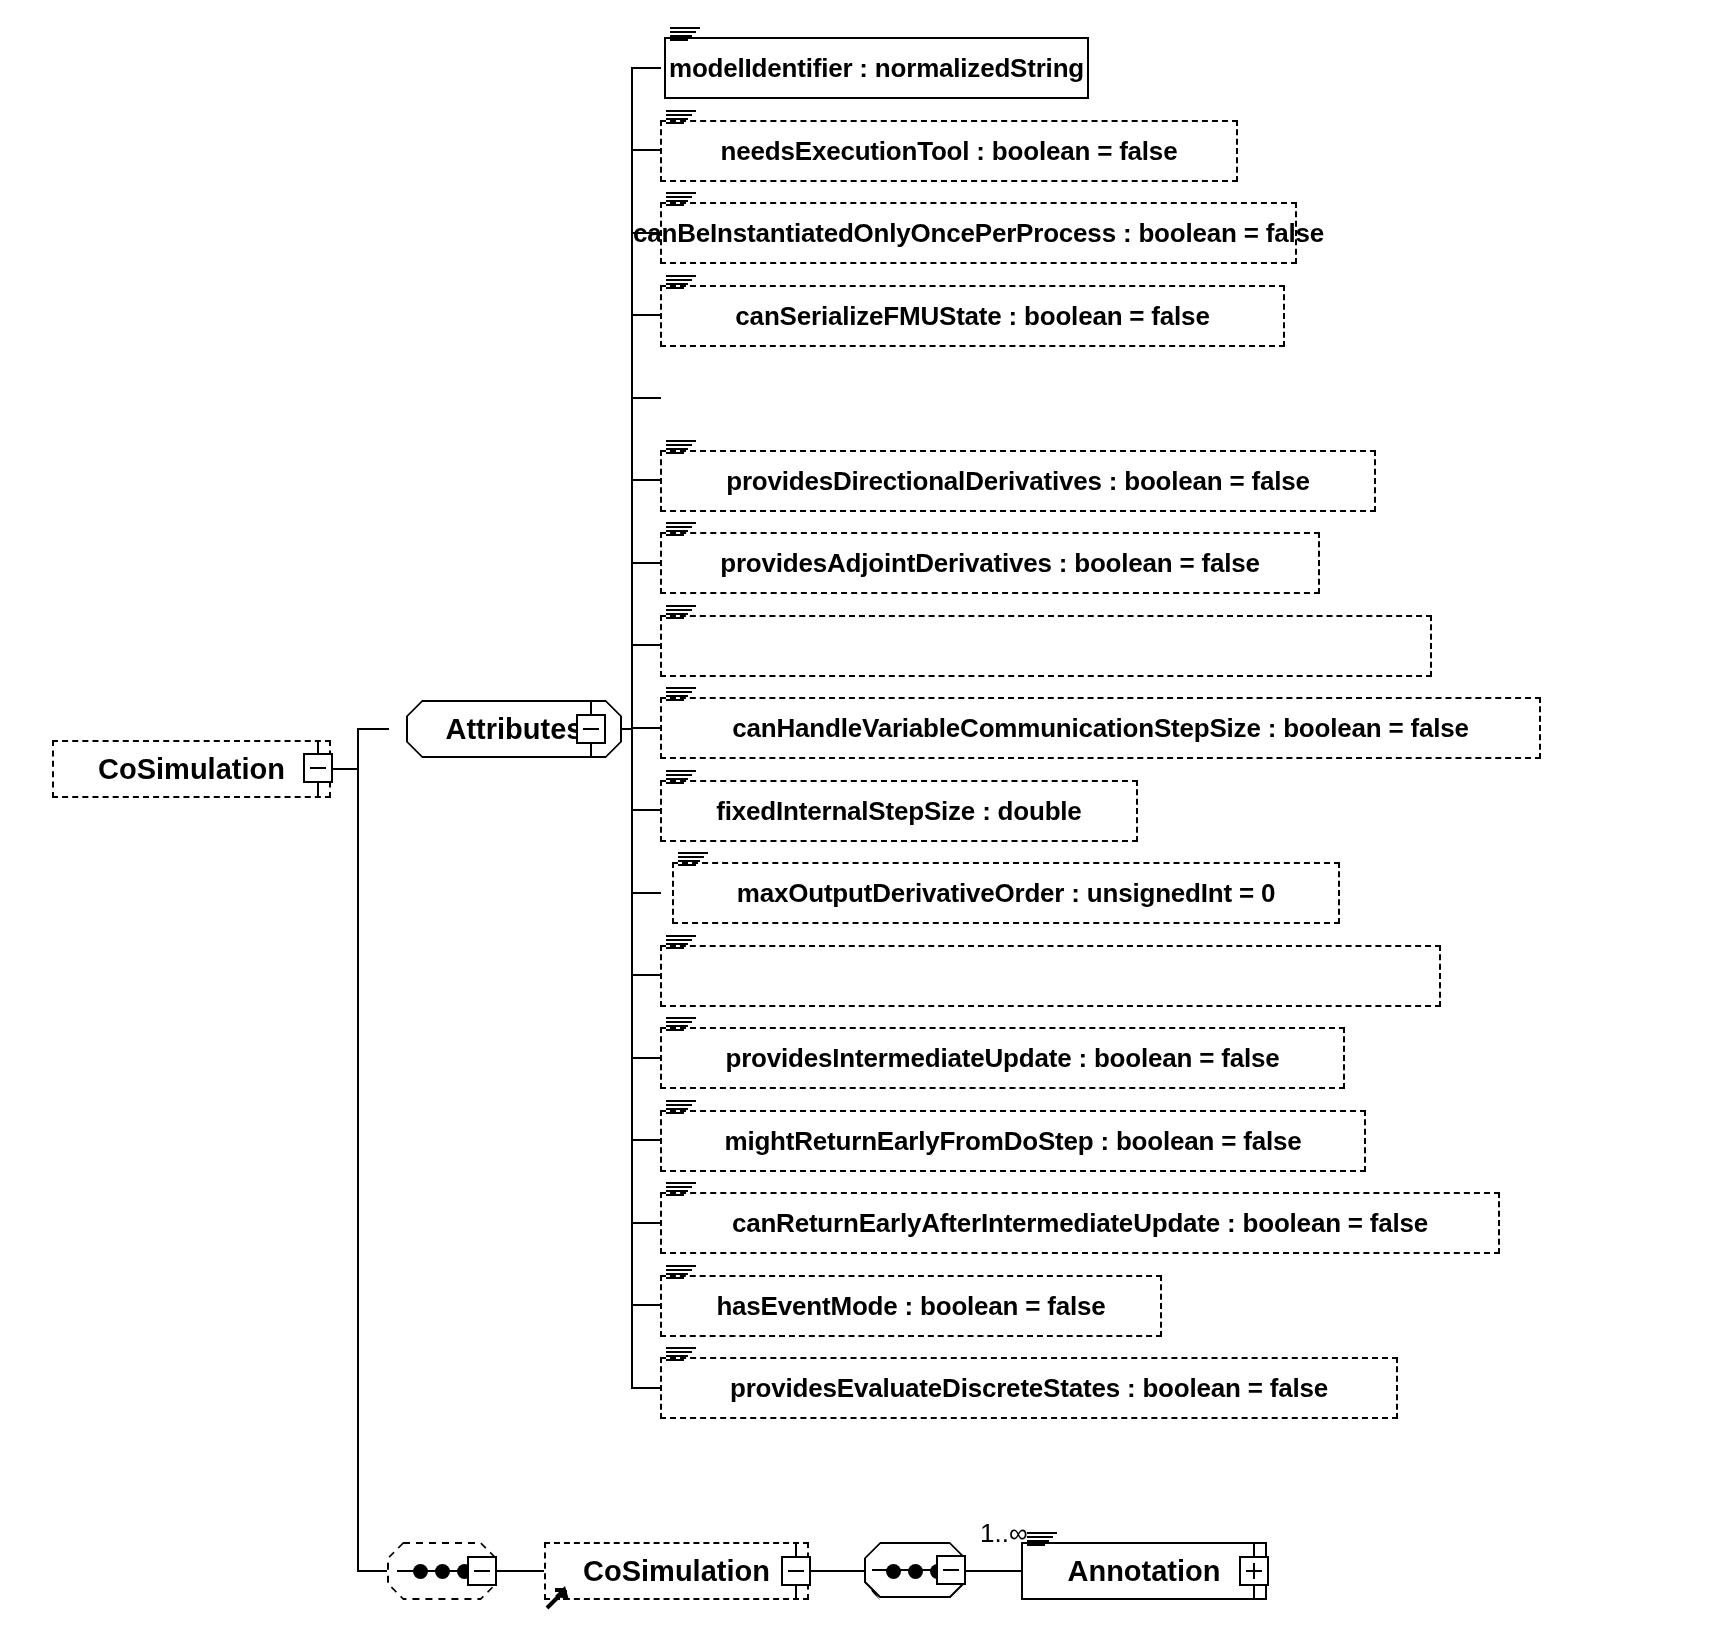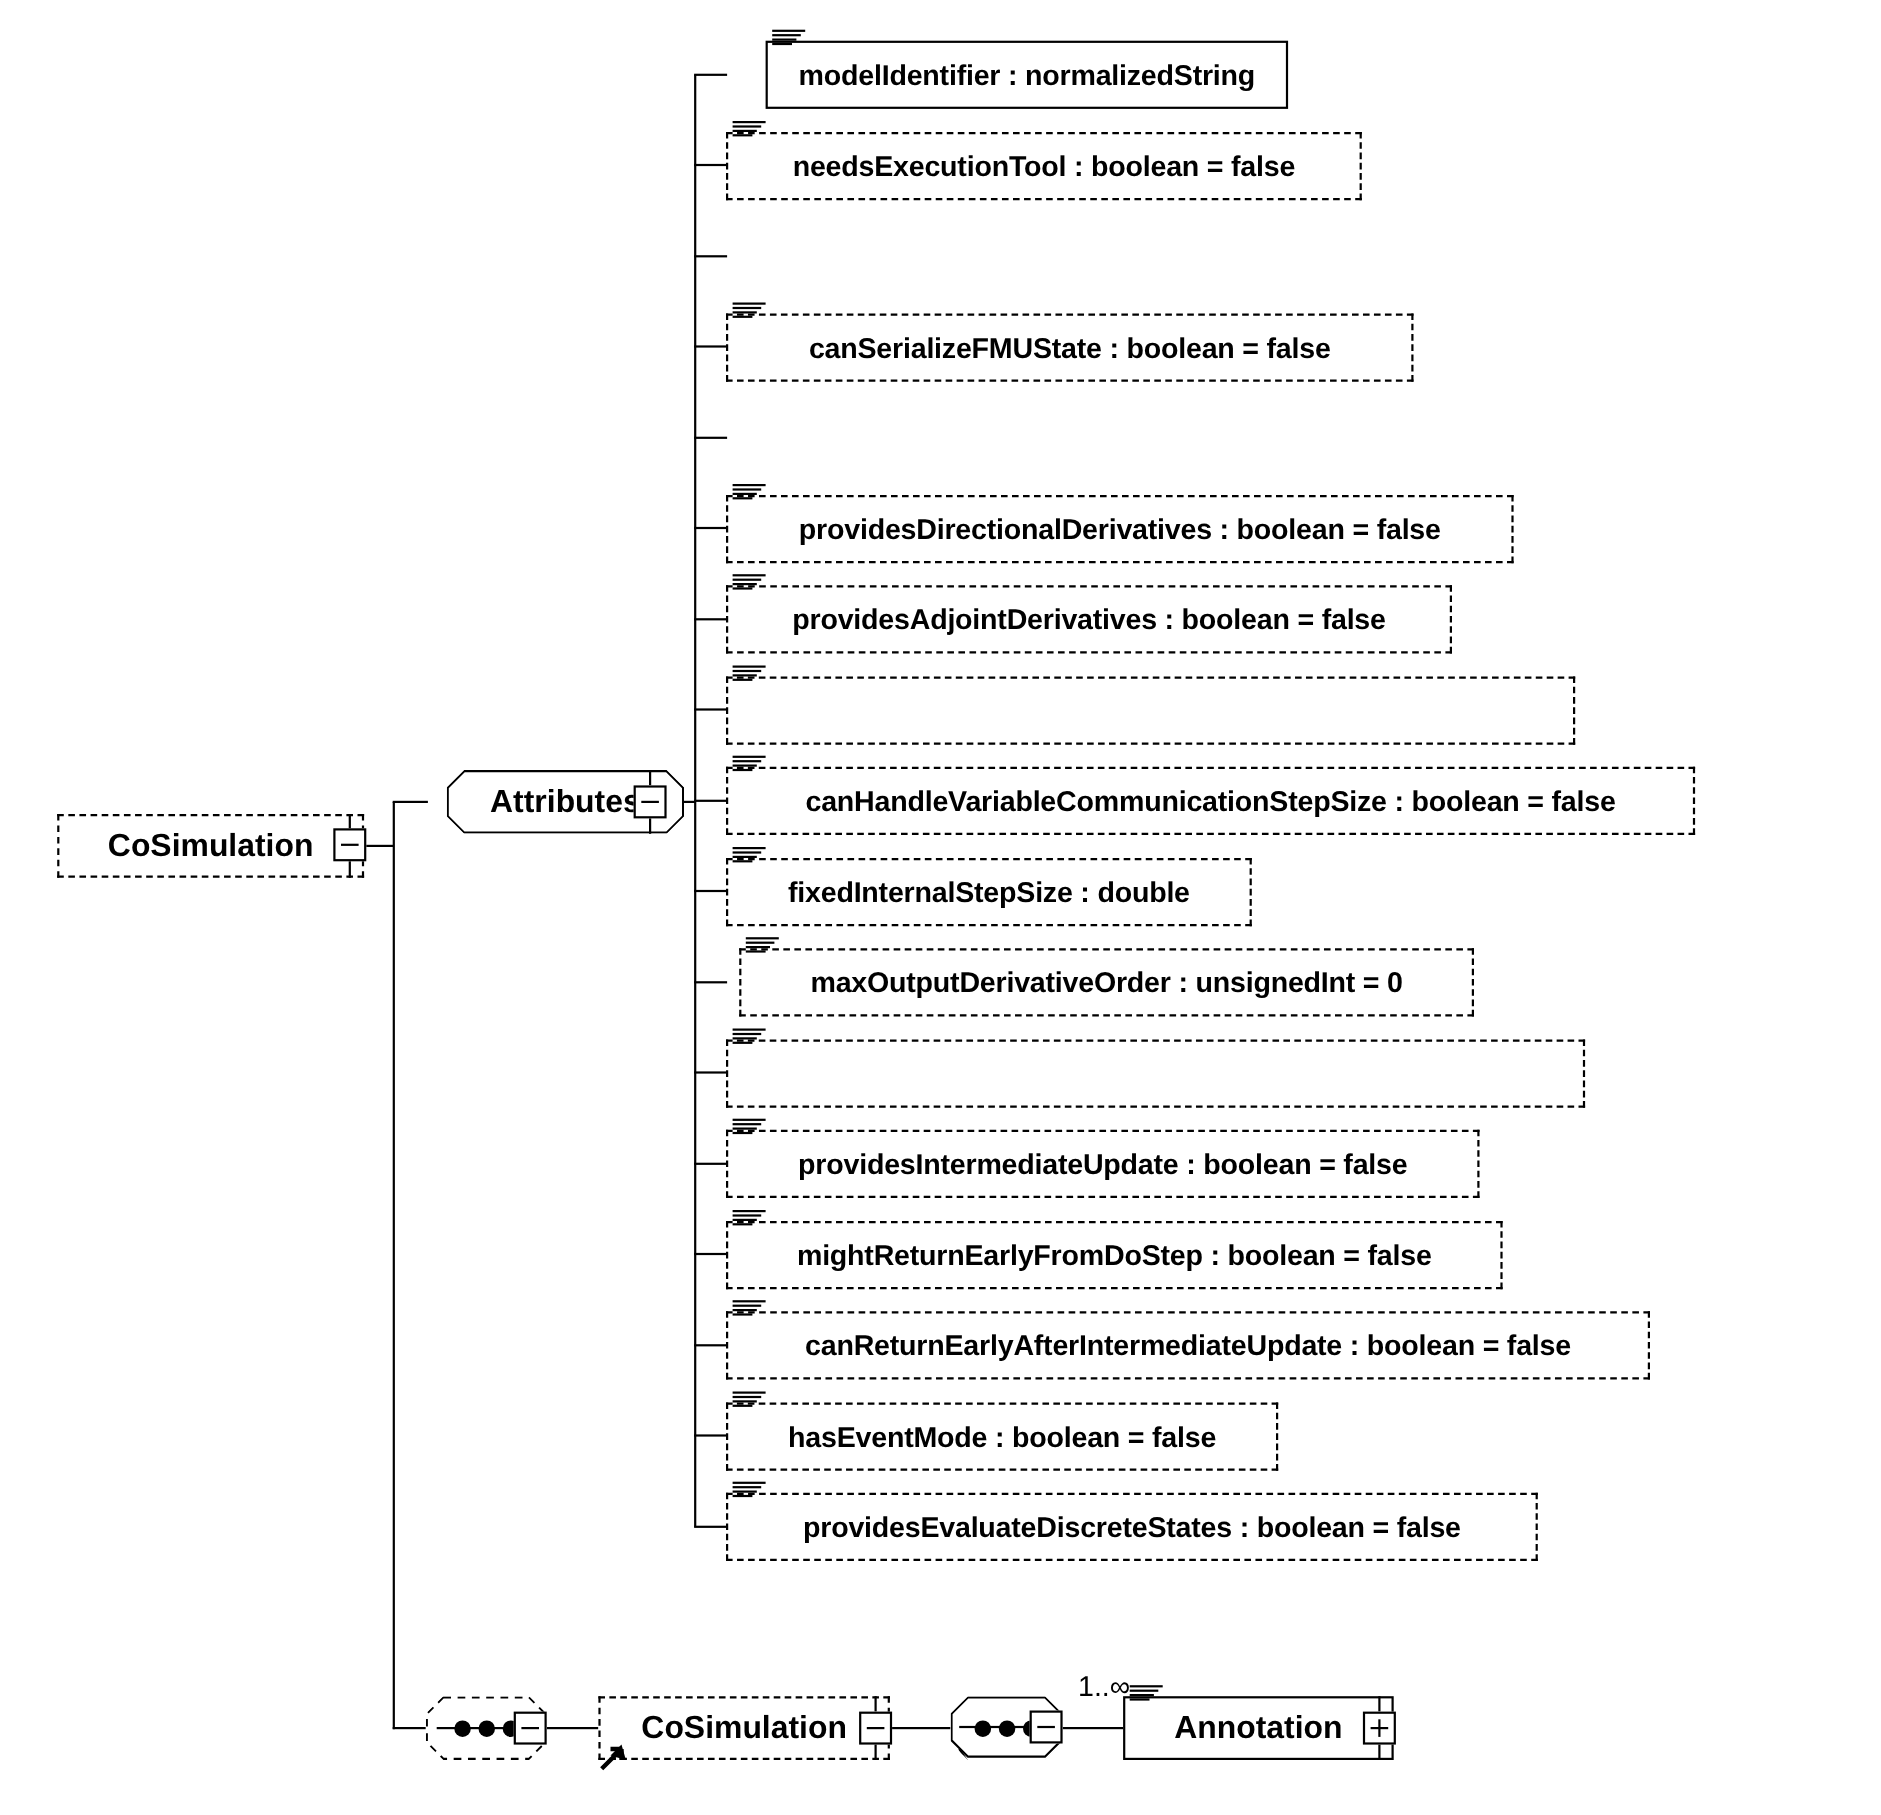--- a/index.html
+++ b/index.html
@@ -203,40 +203,49 @@
   <div class="octa" style="left:406px; top:700px; width:216px; height:58px; border:0;">
     <svg class="octa-border" viewBox="0 0 216 58" preserveAspectRatio="none">
       <polygon points="16,1 200,1 215,16 215,42 200,57 16,57 1,42 1,16" fill="#ffffff" stroke="#000000" stroke-width="2"></polygon>
     </svg>
     <span class="octa-label">Attributes</span>
   </div>
   <div class="pm minus" style="left:576px; top:714px;"></div>
   <div class="ln v" style="left:590px; top:700px; height:14px;"></div>
   <div class="ln v" style="left:590px; top:743px; height:15px;"></div>
 
-  <div class="node solid attr-box" style="left:696px; top:37px; width:475px;">
+  <div class="node solid attr-box" style="left:664px; top:37px; width:425px;">
     <span class="attr-glyph">
         <i></i>
         <i></i>
         <i></i>
         <i></i>
       </span>
     <span>modelIdentifier : normalizedString</span>
   </div>
 
   <div class="node dashed attr-box" style="left:660px; top:120px; width:578px;">
     <span class="attr-glyph">
         <i></i>
         <i></i>
         <i></i>
         <i></i>
       </span>
     <span>needsExecutionTool : boolean = false</span>
   </div>
 
+  <div class="node dashed attr-box" style="left:660px; top:202px; width:637px;">
+    <span class="attr-glyph">
+        <i></i>
+        <i></i>
+        <i></i>
+        <i></i>
+      </span>
+    <span>canBeInstantiatedOnlyOncePerProcess : boolean = false</span>
+  </div>
 
   <div class="node dashed attr-box" style="left:660px; top:285px; width:625px;">
     <span class="attr-glyph">
         <i></i>
         <i></i>
         <i></i>
         <i></i>
       </span>
     <span>canSerializeFMUState : boolean = false</span>
   </div>

